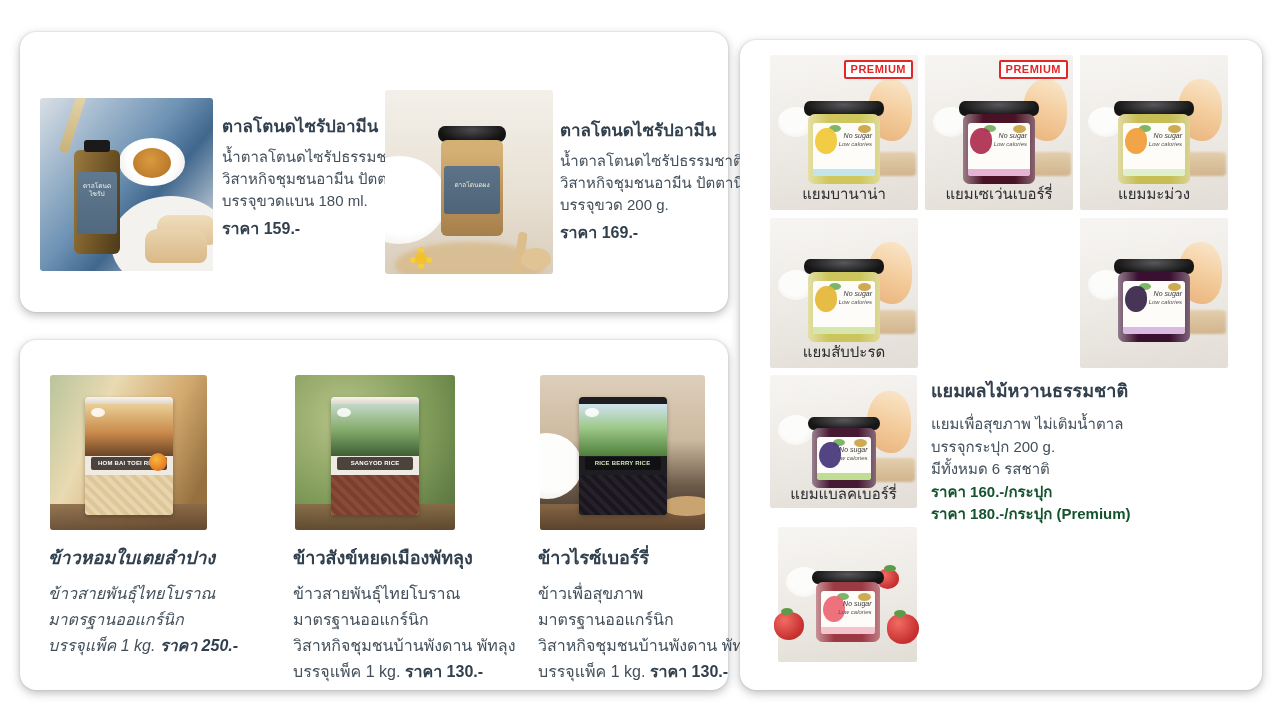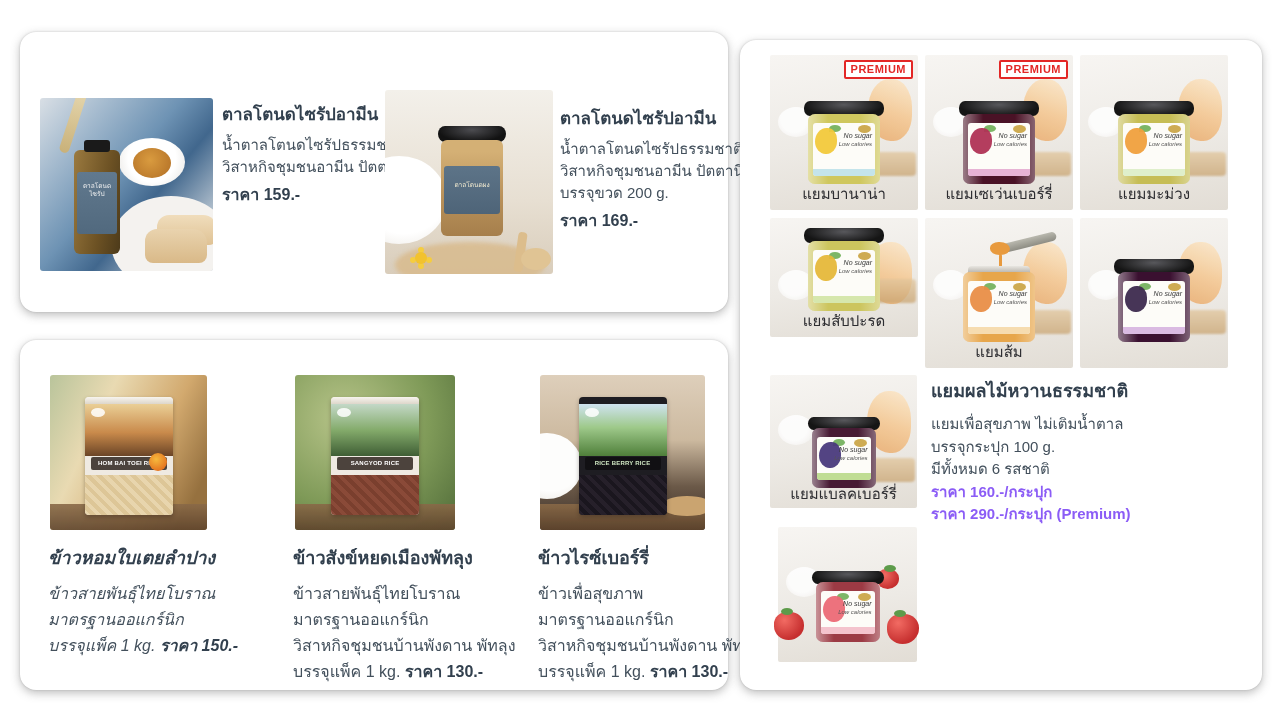--- a/index.html
+++ b/index.html
@@ -9,31 +9,31 @@
   #card-sugar{left:20px;top:32px;width:708px;height:280px;}
   #card-rice{left:20px;top:340px;width:708px;height:350px;}
   #card-jam{left:740px;top:40px;width:522px;height:650px;}
 
   .ph{position:absolute;overflow:hidden;border-radius:3px;}
   .abs{position:absolute;}
   i{display:block;position:absolute;}
 
   
   .tcol{position:absolute;white-space:nowrap;}
-  .t-title{font-size:17px;font-weight:bold;color:#32404e;margin:0 0 7px 0;}
+  .t-title{font-size:17px;font-weight:bold;color:#32404e;margin:12px 0 7px 0;}
   .ln{font-size:15px;color:#43505c;line-height:22px;}
   .t-price{font-size:16px;font-weight:bold;color:#32404e;margin-top:4px;}
 
   .r-title{font-size:18px;font-weight:bold;color:#32404e;margin:0 0 9px 0;}
   .r-ln{font-size:16px;color:#43505c;line-height:26px;}
   .r-ln b{color:#32404e;}
 
   .j-title{font-size:18px;font-weight:bold;color:#32404e;margin:0 0 8px 0;}
   .j-ln{font-size:15px;color:#43505c;line-height:22.5px;}
-  .j-price{font-weight:bold;color:#8b5cf6;}
+  .j-price{font-weight:bold;color:#14532d;}
 
   
   .tile{position:absolute;}
   .jam-ph{left:0;top:0;right:0;bottom:0;background:linear-gradient(170deg,#f7f5f2 0%,#edeae5 55%,#e2ddd5 100%);border-radius:2px;}
   .cup{left:8px;top:52px;width:36px;height:30px;border-radius:50%;background:radial-gradient(circle at 45% 40%,#ffffff 50%,#eceae6 100%);opacity:.85;filter:blur(.6px);}
   .melon{right:6px;top:24px;width:44px;height:62px;border-radius:52% 48% 45% 55%;background:linear-gradient(200deg,#fbe9cd,#f4c996 55%,#e9b077);opacity:.95;filter:blur(.5px);}
   .board{right:2px;bottom:34px;width:66px;height:24px;border-radius:4px;background:linear-gradient(#e2c69c,#caa572);opacity:.75;filter:blur(1px);}
   .cap{position:absolute;left:0;right:0;bottom:4px;text-align:center;font-size:15px;color:#2d2d31;}
 
   .badge{position:absolute;top:5px;right:5px;padding:0 5px;height:15px;line-height:15px;border:2px solid #e32726;border-radius:2px;background:#fff;color:#e32726;font-size:11px;font-weight:bold;letter-spacing:.5px;}
@@ -132,20 +132,21 @@
       <div class="bottle abs">
         <i class="bcap"></i>
         <div class="blbl abs">ตาลโตนดไซรัป</div>
       </div>
     </div>
 
     <div class="tcol" style="left:202px;top:68px;">
       <div class="t-title">ตาลโตนดไซรัปอามีน</div>
       <div class="ln">น้ำตาลโตนดไซรัปธรรมชาติ</div>
       <div class="ln">วิสาหกิจชุมชนอามีน ปัตตานี</div>
+      <div class="ln">บรรจุขวดแบน 180 ml.</div>
       <div class="t-price">ราคา 159.-</div>
     </div>
 
     <div class="ph pB">
       <i class="bowl"></i>
       <i class="mat"></i>
       <div class="jarB abs">
         <i class="jcap"></i>
         <div class="jglass abs">
           <div class="jlbl">ตาลโตนดผง</div>
@@ -199,21 +200,21 @@
         <i class="pk-logo"></i>
         <div class="pk-band">RICE BERRY RICE</div>
         <div class="pk-rice rc2 abs"></div>
       </div>
     </div>
 
     <div class="tcol" style="left:28px;top:203px;font-style:italic;">
       <div class="r-title">ข้าวหอมใบเตยลำปาง</div>
       <div class="r-ln">ข้าวสายพันธุ์ไทยโบราณ</div>
       <div class="r-ln">มาตรฐานออแกร์นิก</div>
-      <div class="r-ln"><span>บรรจุแพ็ค 1 kg.</span> <b>ราคา 150.-</b></div>
+      <div class="r-ln"><span>บรรจุแพ็ค 1 kg.</span> <b>ราคา 250.-</b></div>
     </div>
 
     <div class="tcol" style="left:273px;top:203px;">
       <div class="r-title">ข้าวสังข์หยดเมืองพัทลุง</div>
       <div class="r-ln">ข้าวสายพันธุ์ไทยโบราณ</div>
       <div class="r-ln">มาตรฐานออแกร์นิก</div>
       <div class="r-ln">วิสาหกิจชุมชนบ้านพังดาน พัทลุง</div>
       <div class="r-ln"><span>บรรจุแพ็ค 1 kg.</span> <b>ราคา 130.-</b></div>
     </div>
 
@@ -286,65 +287,41 @@
               <i class="fruit" style="background-color: rgb(240, 160, 61);"></i>
               <div class="nos"><span>No sugar</span><br><span class="sub">Low calories</span></div>
               <i class="band" style="background-color: rgb(217, 236, 195);"></i>
             </div>
           </div>
         </div>
         <div class="cap">แยมมะม่วง</div>
       </div>
     </div>
 
-    <div class="tile" style="left:30px;top:178px;width:148px;height:119px;">
+    <div class="tile" style="left:30px;top:178px;width:148px;height:150px;">
       <div class="jam-ph abs">
         <i class="cup"></i>
         <i class="melon"></i>
         <i class="board"></i>
         <div class="jar">
           <div class="lid"></div>
           <div class="glass" style="background-color: rgb(204, 197, 94);">
             <div class="lbl">
               <i class="logo-dot"></i>
               <i class="leaf"></i>
               <i class="fruit" style="background-color: rgb(230, 184, 58);"></i>
               <div class="nos"><span>No sugar</span><br><span class="sub">Low calories</span></div>
               <i class="band" style="background-color: rgb(207, 227, 160);"></i>
             </div>
           </div>
         </div>
         <div class="cap">แยมสับปะรด</div>
       </div>
     </div>
 
-    <div class="tile" style="left:185px;top:178px;width:148px;height:150px;">
-      <div class="jam-ph abs">
-        <i class="cup"></i>
-        <i class="melon"></i>
-        <i class="board"></i>
-        <div class="jar open">
-          <i class="spoon"></i>
-          <i class="spoon-jam"></i>
-          <i class="drip"></i>
-          <div style="height:34px;"></div>
-          <div class="rim"></div>
-          <div class="glass" style="background-color: rgb(231, 166, 75);">
-            <div class="lbl">
-              <i class="logo-dot"></i>
-              <i class="leaf"></i>
-              <i class="fruit" style="background-color: rgb(233, 142, 71);"></i>
-              <div class="nos"><span>No sugar</span><br><span class="sub">Low calories</span></div>
-              <i class="band" style="background-color: rgb(244, 214, 163);"></i>
-            </div>
-          </div>
-        </div>
-        <div class="cap">แยมส้ม</div>
-      </div>
-    </div>
 
     <div class="tile" style="left:340px;top:178px;width:148px;height:150px;">
       <div class="jam-ph abs">
         <i class="cup"></i>
         <i class="melon"></i>
         <i class="board"></i>
         <div class="jar">
           <div class="lid"></div>
           <div class="glass" style="background-color: rgb(58, 16, 48);">
             <div class="lbl">
@@ -377,24 +354,24 @@
             </div>
           </div>
         </div>
         <div class="cap" style="bottom:2px;text-align:center;">แยมแบลคเบอร์รี่</div>
       </div>
     </div>
 
     <div class="tcol" style="left:191px;top:336px;white-space:nowrap;">
       <div class="j-title">แยมผลไม้หวานธรรมชาติ</div>
       <div class="j-ln">แยมเพื่อสุขภาพ ไม่เติมน้ำตาล</div>
-      <div class="j-ln">บรรจุกระปุก 100 g.</div>
+      <div class="j-ln">บรรจุกระปุก 200 g.</div>
       <div class="j-ln">มีทั้งหมด 6 รสชาติ</div>
       <div class="j-ln j-price">ราคา 160.-/กระปุก</div>
-      <div class="j-ln j-price">ราคา 290.-/กระปุก (Premium)</div>
+      <div class="j-ln j-price">ราคา 180.-/กระปุก (Premium)</div>
     </div>
 
     <div class="tile sm" style="left:38px;top:487px;width:139px;height:135px;">
       <div class="jam-ph abs">
         <i class="cup" style="top:40px;"></i>
         <i class="straw" style="left:-4px;bottom:22px;width:30px;height:28px;"></i>
         <i class="straw" style="right:18px;top:42px;width:22px;height:20px;"></i>
         <i class="straw" style="right:-2px;bottom:18px;width:32px;height:30px;"></i>
         <div class="jar">
           <div class="lid"></div>

